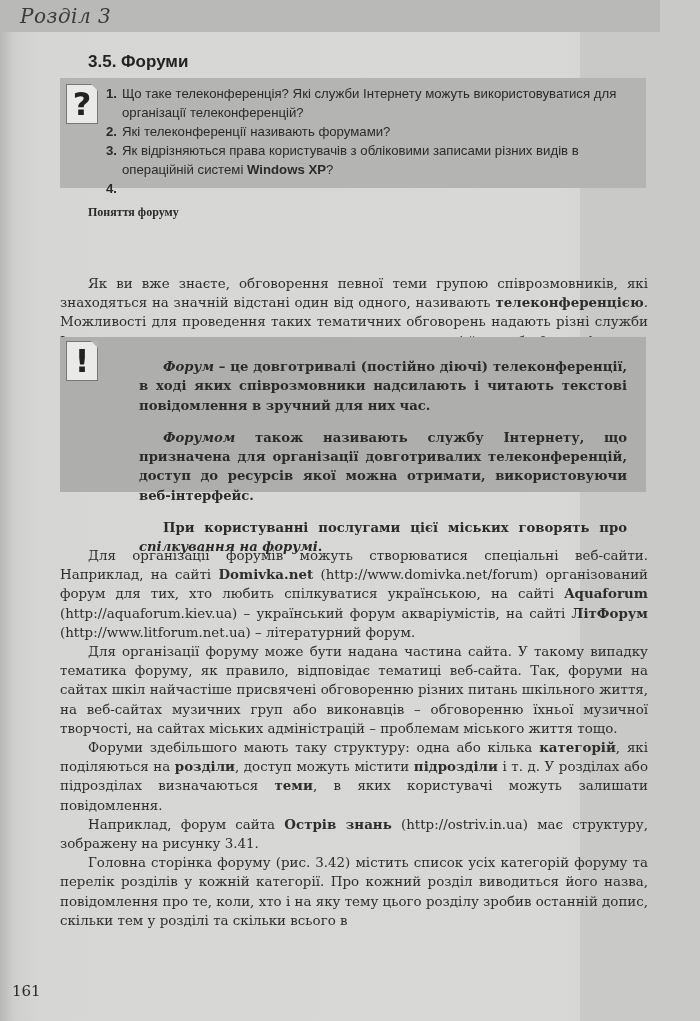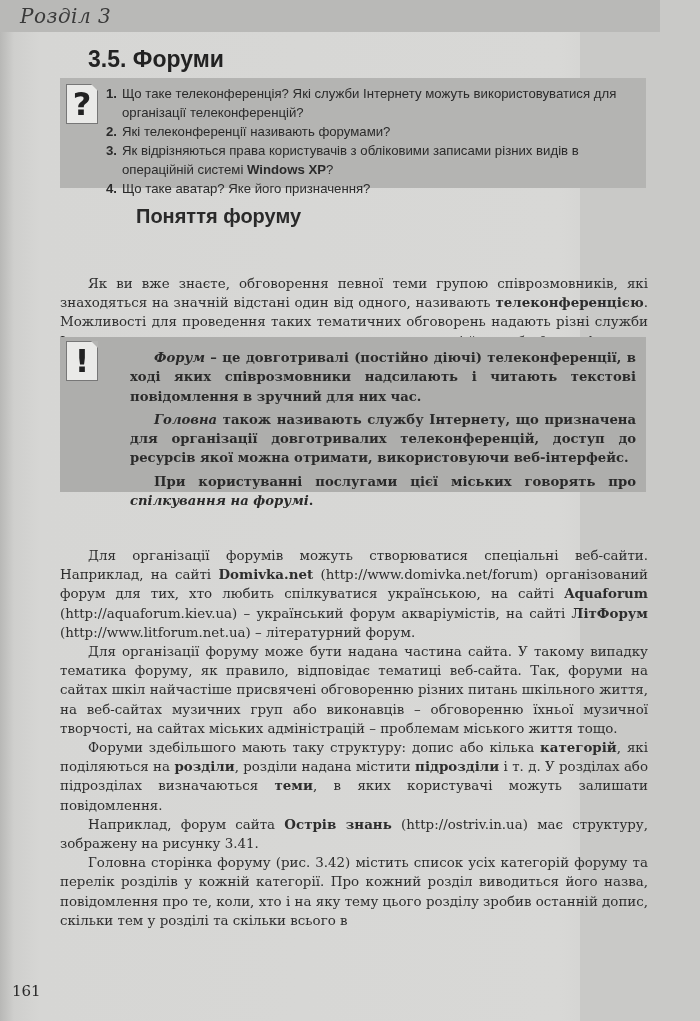--- a/index.html
+++ b/index.html
@@ -16,23 +16,23 @@
   .header-band {
     position:absolute; left:0; top:0; width:660px; height:32px;
     background:#b9b9b7;
   }
   .running-head {
     position:absolute; left:20px; top:4px;
     font-family:"DejaVu Serif", serif; font-style:italic;
     font-size:20px; color:#3a3a3a; letter-spacing:0.5px;
   }
   .section-title {
-    position:absolute; left:88px; top:46px;
+    position:absolute; left:88px; top:52px;
     font-family:"Liberation Sans", sans-serif; font-weight:bold;
-    font-size:23px; color:#222;
+    font-size:17px; color:#222;
   }
   .questions-box {
     position:absolute; left:60px; top:78px; width:586px; height:110px;
     background:#b4b4b2;
   }
   .icon-box {
     position:absolute; width:30px; height:38px;
     background:#eaeae8; border:1px solid #777;
   }
   .icon-box::after{
@@ -43,38 +43,38 @@
     position:absolute; left:0; top:0; width:30px; height:38px;
     text-align:center; font-family:"DejaVu Sans", sans-serif; font-weight:bold;
     font-size:32px; line-height:38px; color:#222;
   }
   .q-list { position:absolute; left:46px; top:6px; width:536px;
     font-family:"Liberation Sans", sans-serif; font-size:13.2px; line-height:19px; color:#2a2a2a; }
   .q-item { position:relative; padding-left:16px; }
   .q-num { position:absolute; left:0; top:0; font-weight:bold; }
   .subhead {
     position:absolute; left:88px; top:205px;
-    font-family:Liberation Sans, sans-serif; font-weight:bold; font-size:20px; color:#2a2a2a;margin-left:48px;
+    font-family:Liberation Serif, serif; font-weight:bold; font-size:12px; color:#2a2a2a;
   }
   .para-block {
     position:absolute; left:60px; width:588px;
     font-family:"DejaVu Serif", serif; font-size:13.4px; line-height:19.2px;
     text-align:justify; color:#2d2d2d;margin-top:41px;
   }
   .para-block p { margin:0; text-indent:28px; }
   .def-box {
     position:absolute; left:60px; top:337px; width:586px; height:155px;
     background:#aeaeac;
   }
   .def-text {
     position:absolute; left:66px; top:7px; width:514px;
     font-family:"DejaVu Serif", serif; font-weight:bold; font-size:13.2px; line-height:19.3px;
     text-align:justify; color:#2a2a2a;
   }
-  .def-text p { margin:4px; text-indent:24px; }
+  .def-text p { margin:13px; text-indent:24px; }
   .it { font-style:italic; }
   b, .b { font-weight:bold; }
   .page-number {
     position:absolute; left:12px; top:982px;
     font-family:"DejaVu Serif", serif; font-size:15px; color:#2a2a2a;
   }
 </style>
 </head>
 <body>
 
@@ -98,44 +98,43 @@
       <div class="q-item">
         <span class="q-num">2.</span>
         <span>Які телеконференції називають форумами?</span>
       </div>
       <div class="q-item">
         <span class="q-num">3.</span>
         <span>Як відрізняються права користувачів з обліковими записами різних видів в операційній системі </span><b>Windows XP</b><span>?</span>
       </div>
       <div class="q-item">
         <span class="q-num">4.</span>
-        <span>Що таке аватар? Яке його призначення?</span>
       </div>
     </div>
   </div>
 
   <div class="subhead">Поняття форуму</div>
 
   <div class="para-block" style="top:233px;">
     <p><span>Як ви вже знаєте, обговорення певної теми групою співрозмовників, які знаходяться на значній відстані один від одного, називають </span><b>телеконференцією</b><span>. Можливості для проведення таких тематичних обговорень надають різні служби Інтернету: групи новин, електронна пошта, в тому числі й служба </span><b>форумів</b><span>.</span></p>
   </div>
 
   <div class="def-box">
     <div class="icon-box" style="left:6px;top:4px;">
       <span class="icon-glyph">!</span>
     </div>
     <div class="def-text">
       <p><span class="it">Форум</span><span> – це довготривалі (постійно діючі) телеконференції, в ході яких співрозмовники надсилають і читають текстові повідомлення в зручний для них час.</span></p>
-      <p><span class="it">Головна</span><span> також називають службу Інтернету, що призначена для організації довготривалих телеконференцій, доступ до ресурсів якої можна отримати, використовуючи веб-інтерфейс.</span></p>
+      <p><span class="it">Форумом</span><span> також називають службу Інтернету, що призначена для організації довготривалих телеконференцій, доступ до ресурсів якої можна отримати, використовуючи веб-інтерфейс.</span></p>
       <p><span>При користуванні послугами цієї міських говорять про </span><span class="it">спілкування на форумі</span><span>.</span></p>
     </div>
   </div>
 
   <div class="para-block" style="top:505px;">
     <p><span>Для організації форумів можуть створюватися спеціальні веб-сайти. Наприклад, на сайті </span><b>Domivka.net</b><span> (http://www.domivka.net/forum) організований форум для тих, хто любить спілкуватися українською, на сайті </span><b>Aquaforum</b><span> (http://aquaforum.kiev.ua) – український форум акваріумістів, на сайті </span><b>ЛітФорум</b><span> (http://www.litforum.net.ua) – літературний форум.</span></p>
     <p>Для організації форуму може бути надана частина сайта. У такому випадку тематика форуму, як правило, відповідає тематиці веб-сайта. Так, форуми на сайтах шкіл найчастіше присвячені обговоренню різних питань шкільного життя, на веб-сайтах музичних груп або виконавців – обговоренню їхньої музичної творчості, на сайтах міських адміністрацій – проблемам міського життя тощо.</p>
-    <p><span>Форуми здебільшого мають таку структуру: допис або кілька </span><b>категорій</b><span>, які поділяються на </span><b>розділи</b><span>, розділи надана містити </span><b>підрозділи</b><span> і т. д. У розділах або підрозділах визначаються </span><b>теми</b><span>, в яких користувачі можуть залишати повідомлення.</span></p>
+    <p><span>Форуми здебільшого мають таку структуру: одна або кілька </span><b>категорій</b><span>, які поділяються на </span><b>розділи</b><span>, доступ можуть містити </span><b>підрозділи</b><span> і т. д. У розділах або підрозділах визначаються </span><b>теми</b><span>, в яких користувачі можуть залишати повідомлення.</span></p>
     <p><span>Наприклад, форум сайта </span><b>Острів знань</b><span> (http://ostriv.in.ua) має структуру, зображену на рисунку 3.41.</span></p>
     <p>Головна сторінка форуму (рис. 3.42) містить список усіх категорій форуму та перелік розділів у кожній категорії. Про кожний розділ виводиться його назва, повідомлення про те, коли, хто і на яку тему цього розділу зробив останній допис, скільки тем у розділі та скільки всього в</p>
   </div>
 
   <div class="page-number">161</div>
 </div>
 
 </body></html>

